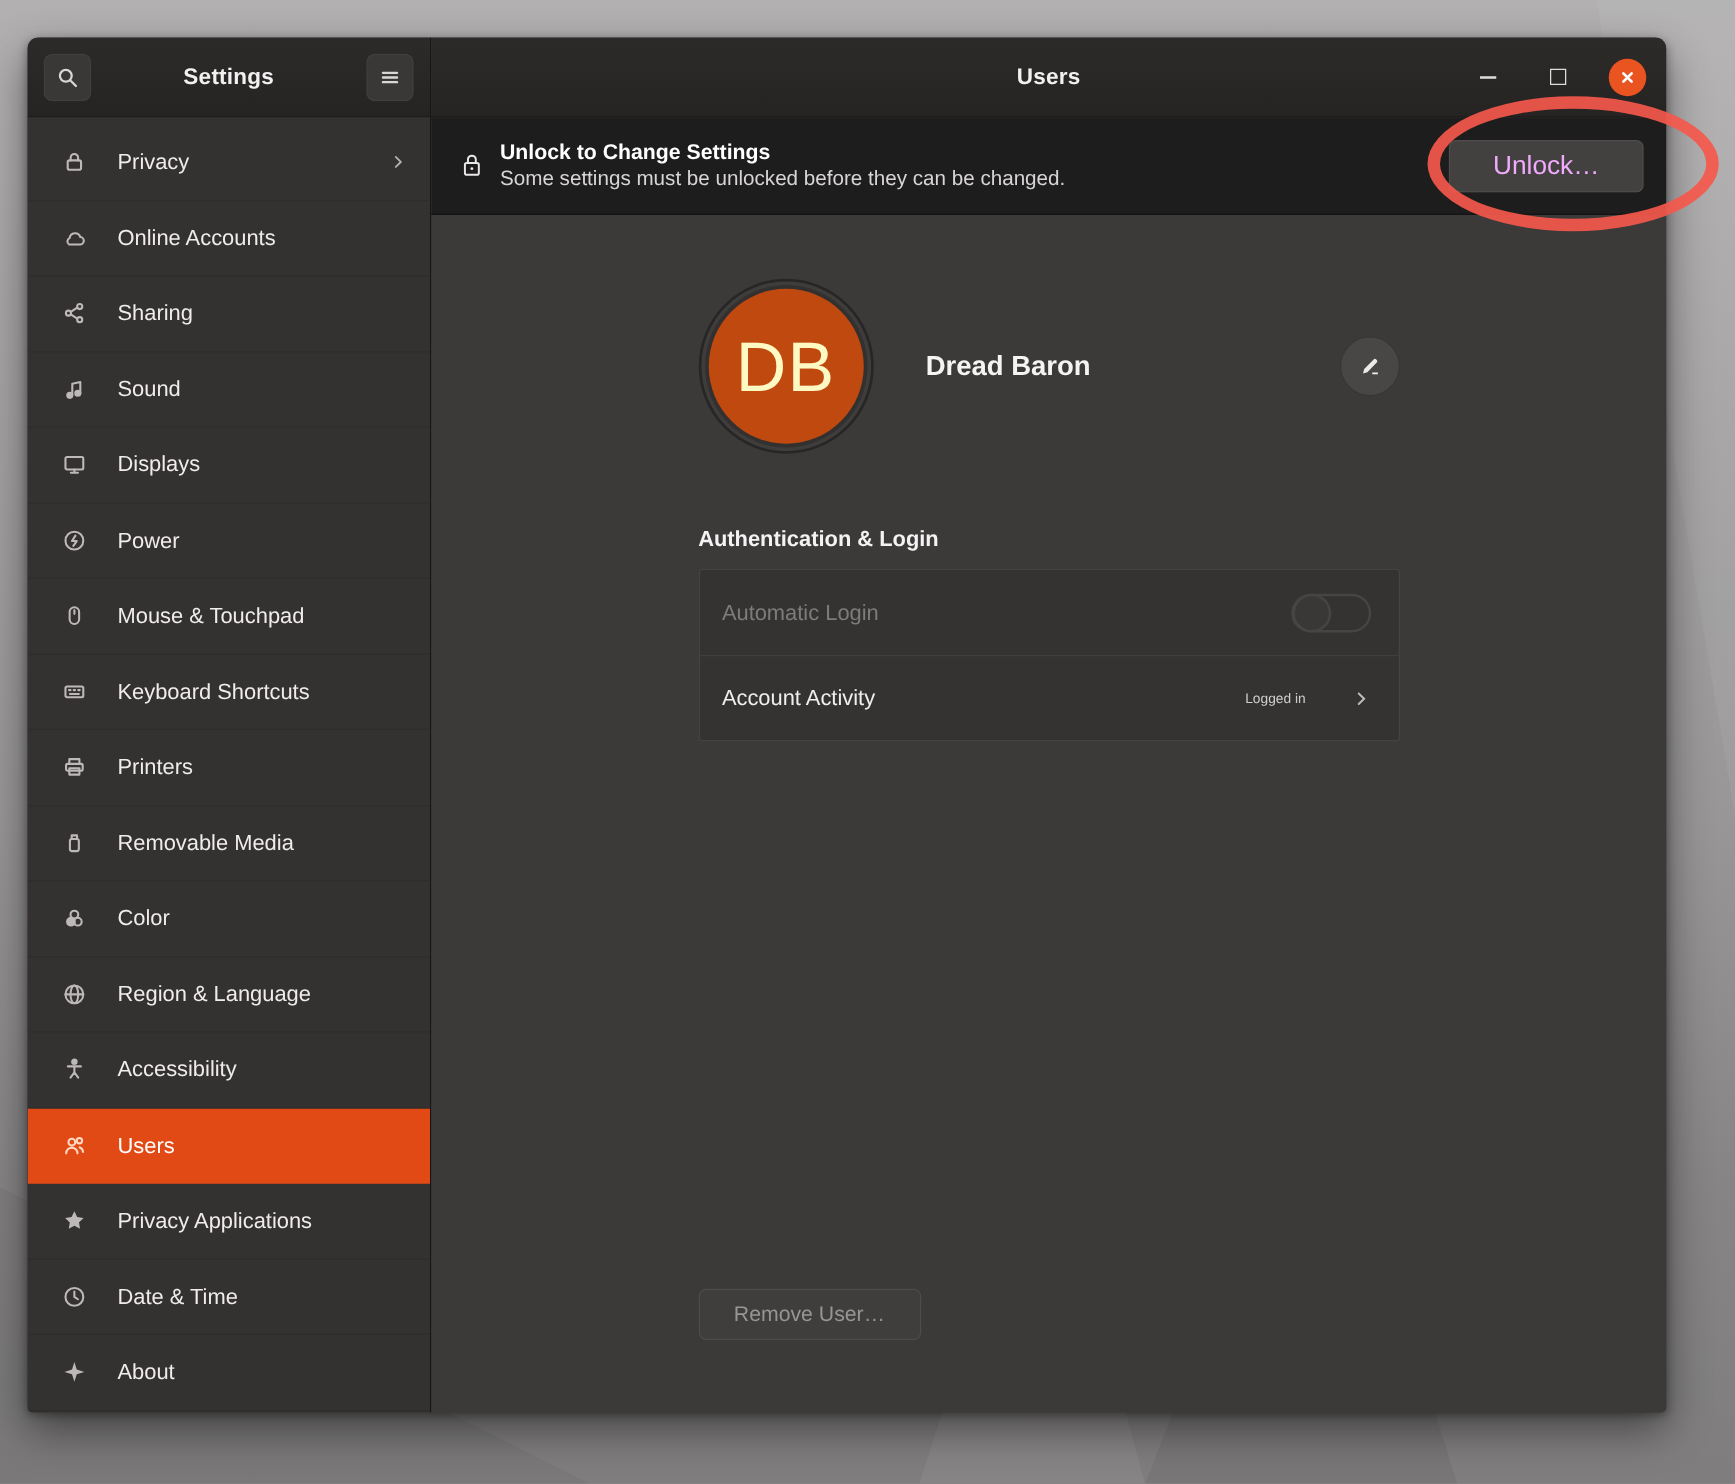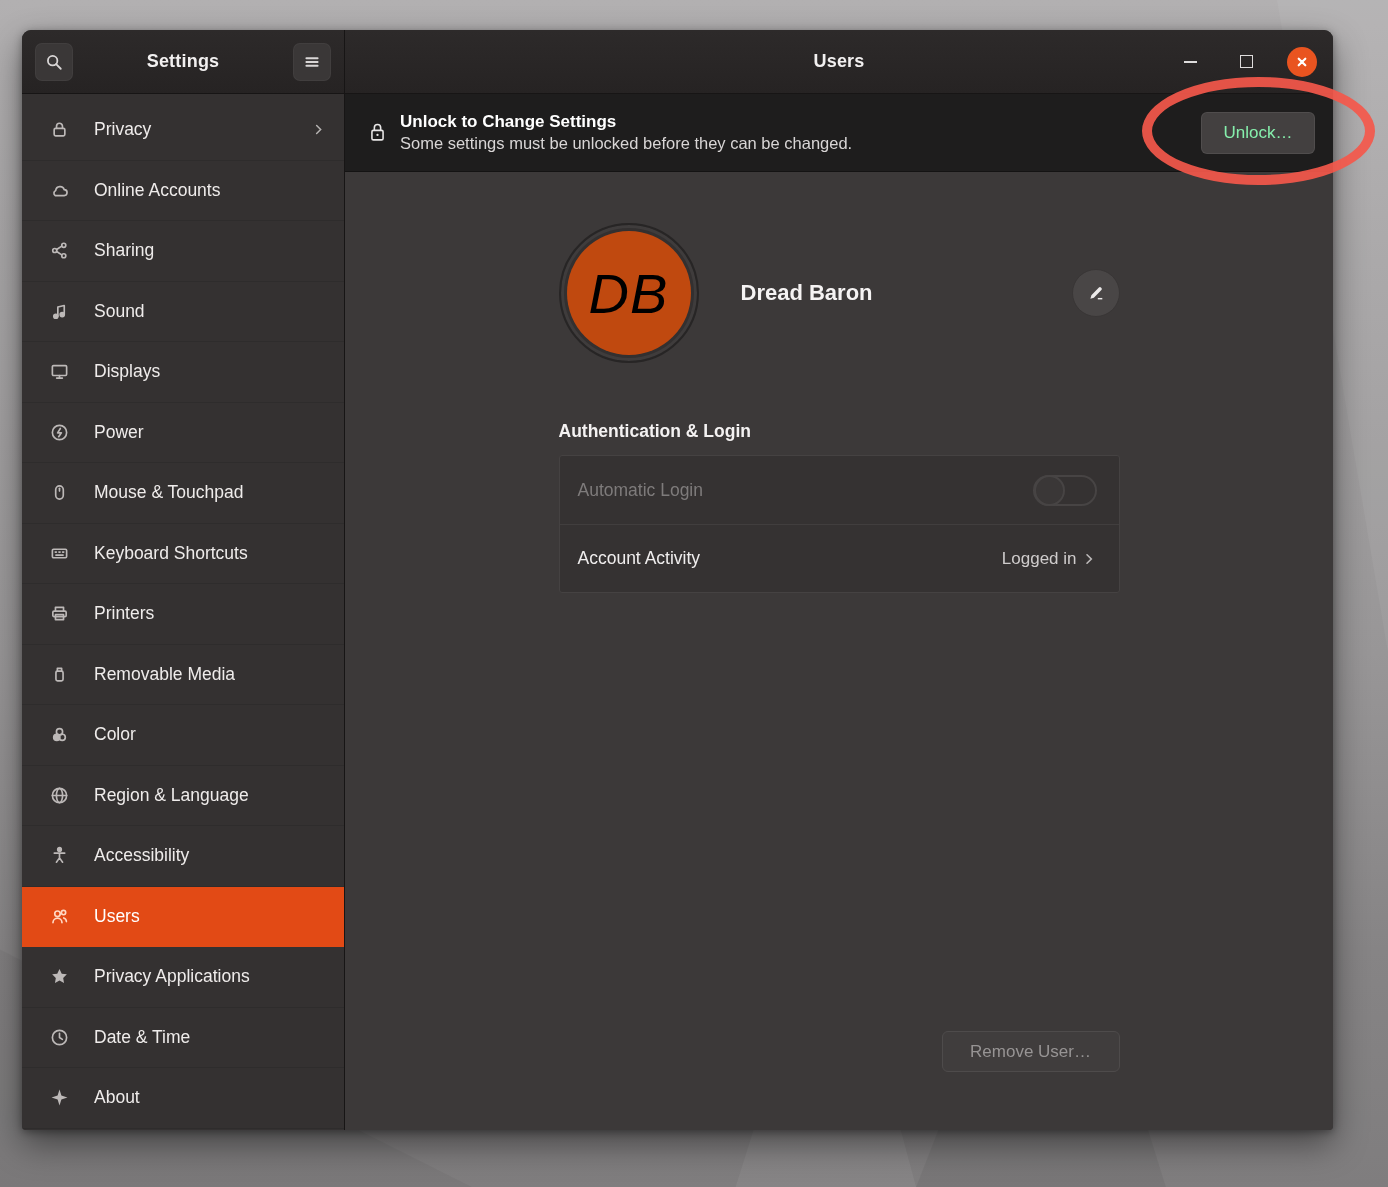--- a/index.html
+++ b/index.html
@@ -62,63 +62,63 @@
   
   .main { background:#3c3939; display:flex; flex-direction:column; overflow:hidden; }
 
   .banner { background:#1e1d1d; border-bottom:1px solid #141313; height:78px; flex:0 0 auto;
             display:flex; align-items:center; padding:0 18px 0 24px; }
   .banner .lock { color:#e9e7e7; margin-right:14px; flex:0 0 auto; display:flex; }
   .banner-text { flex:1 1 auto; line-height:1.25; }
   .banner-title { font-size:17px; font-weight:700; color:#ffffff; }
   .banner-sub { font-size:16.5px; color:#d8d5d5; margin-top:1px; }
   .unlock-btn {
-    flex:0 0 auto; width:114px; height:42px; border-radius:6px; background:#434040;
-    border:1px solid rgba(255,255,255,0.07); color:#86efac; font-size:17px; font-family:inherit; cursor:pointer;
+    flex:0 0 auto; width:156px; height:42px; border-radius:6px; background:#434040;
+    border:1px solid rgba(255,255,255,0.07); color:#f0abfc; font-size:21px; font-family:inherit; cursor:pointer;
   }
 
   .content { flex:1 1 auto; position:relative; display:flex; flex-direction:column; align-items:center; }
   .col { width:561px; display:flex; flex-direction:column; flex:1 1 auto; }
 
   .user-row { margin-top:51px; display:flex; align-items:center; height:140px; }
   .avatar-ring {
     width:140px; height:140px; border-radius:50%; background:#333030; border:2px solid #272525;
     display:flex; align-items:center; justify-content:center; flex:0 0 auto;
     box-shadow:inset 0 0 0 3px #3f3c3c;
   }
   .avatar {
     width:124px; height:124px; border-radius:50%; background:var(--avatar,#c0490f);
-    color:#000000; font-size:56px; font-weight:400; letter-spacing:1px;
-    display:flex; align-items:center; justify-content:center;font-style:italic;
+    color:#fef9c3; font-size:56px; font-weight:400; letter-spacing:1px;
+    display:flex; align-items:center; justify-content:center;
   }
   .user-name { margin-left:42px; font-size:22px; font-weight:700; color:#f5f3f3; }
   .edit-btn {
     margin-left:auto; width:48px; height:48px; border-radius:50%; background:#494646;
     border:1px solid #393636; color:#eceaea; display:flex; align-items:center; justify-content:center; cursor:pointer;
   }
 
   .section-title { margin-top:58px; font-size:17.5px; font-weight:700; color:#f4f2f2; }
 
   .authlist { margin-top:13px; border:1px solid #454242; border-radius:3px; background:#353232; }
   .auth-row { height:68px; display:flex; align-items:center; padding:0 22px 0 18px; cursor:pointer; }
   .auth-row + .auth-row { border-top:1px solid #413e3e; }
   .auth-label { font-size:17.5px; color:#f0eeee; flex:1 1 auto; }
   .auth-row.disabled .auth-label { color:#7e7b7b; cursor:default; }
-  .auth-value { font-size:17px; color:#cfcccc; margin-right:4px; }
+  .auth-value { font-size:11px; color:#cfcccc; margin-right:36px; }
   .auth-dots { font-size:11px; letter-spacing:3px; color:#e3e1e1; margin-right:18px; }
   .chev { color:#bdbaba; display:flex; }
   .toggle {
     width:64px; height:31px; border:2px solid #474444; border-radius:16px; position:relative; background:transparent; flex:0 0 auto; cursor:default;
   }
   .toggle .knob {
     position:absolute; left:-1px; top:-2px; width:31px; height:31px; border-radius:50%;
     border:2px solid #474444; background:#3a3737;
   }
 
-  .bottom-bar { margin-top:auto; width:561px; display:flex; justify-content:flex-end; padding-bottom:58px; }
+  .bottom-bar { margin-top:auto; width:561px; display:flex; justify-content:flex-start; padding-bottom:58px; }
   .remove-btn {
     width:178px; height:41px; border-radius:6px; background:#403d3d; border:1px solid #4e4b4b;
     color:#979494; font-size:17px; font-family:inherit; cursor:pointer;
   }
 
   
   .annotation {
     position:absolute; left:1142px; top:77px; width:233px; height:108px;
     border:10px solid var(--annot,#f4584b); border-radius:50%;
     z-index:30; pointer-events:none; opacity:.92;

